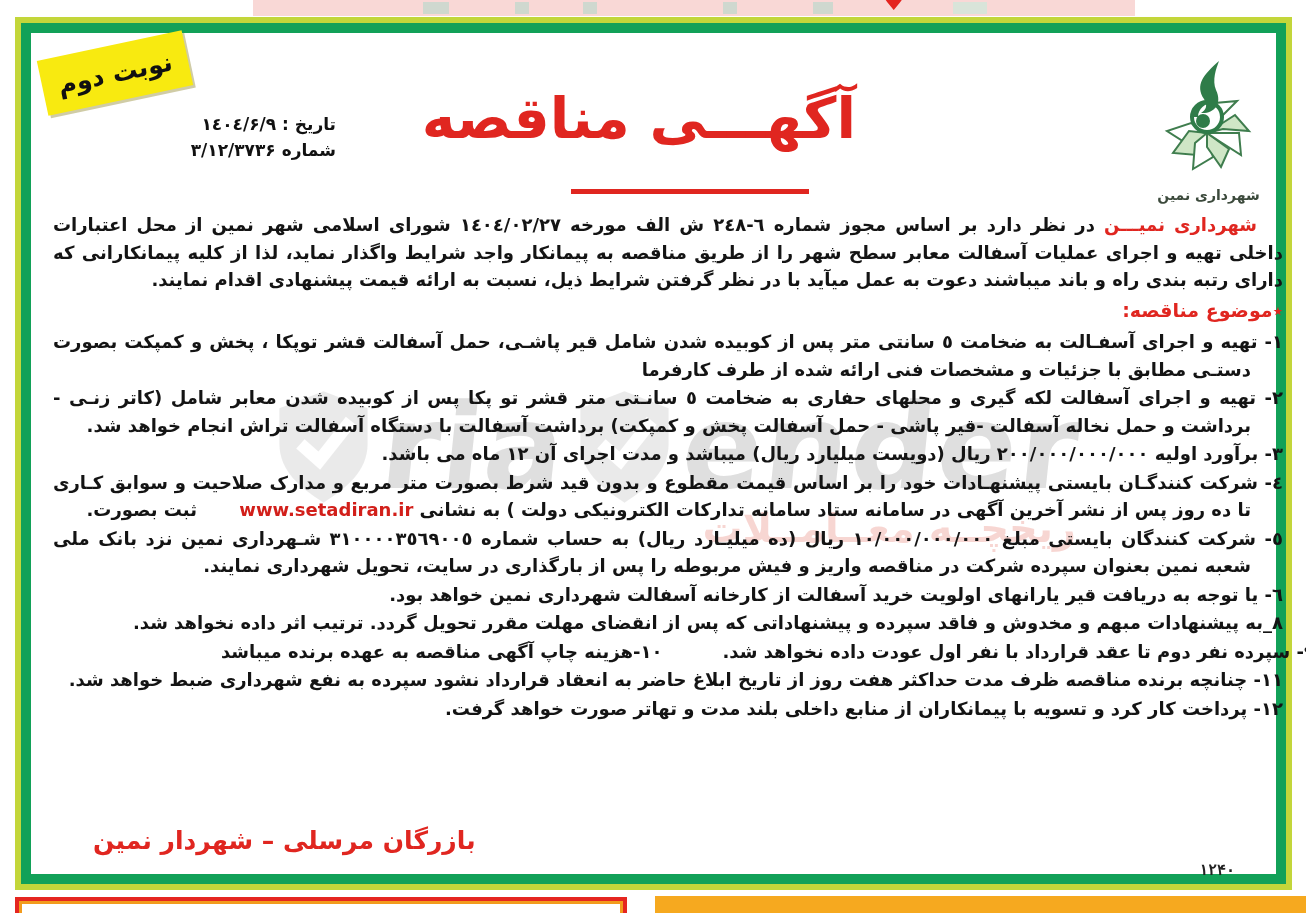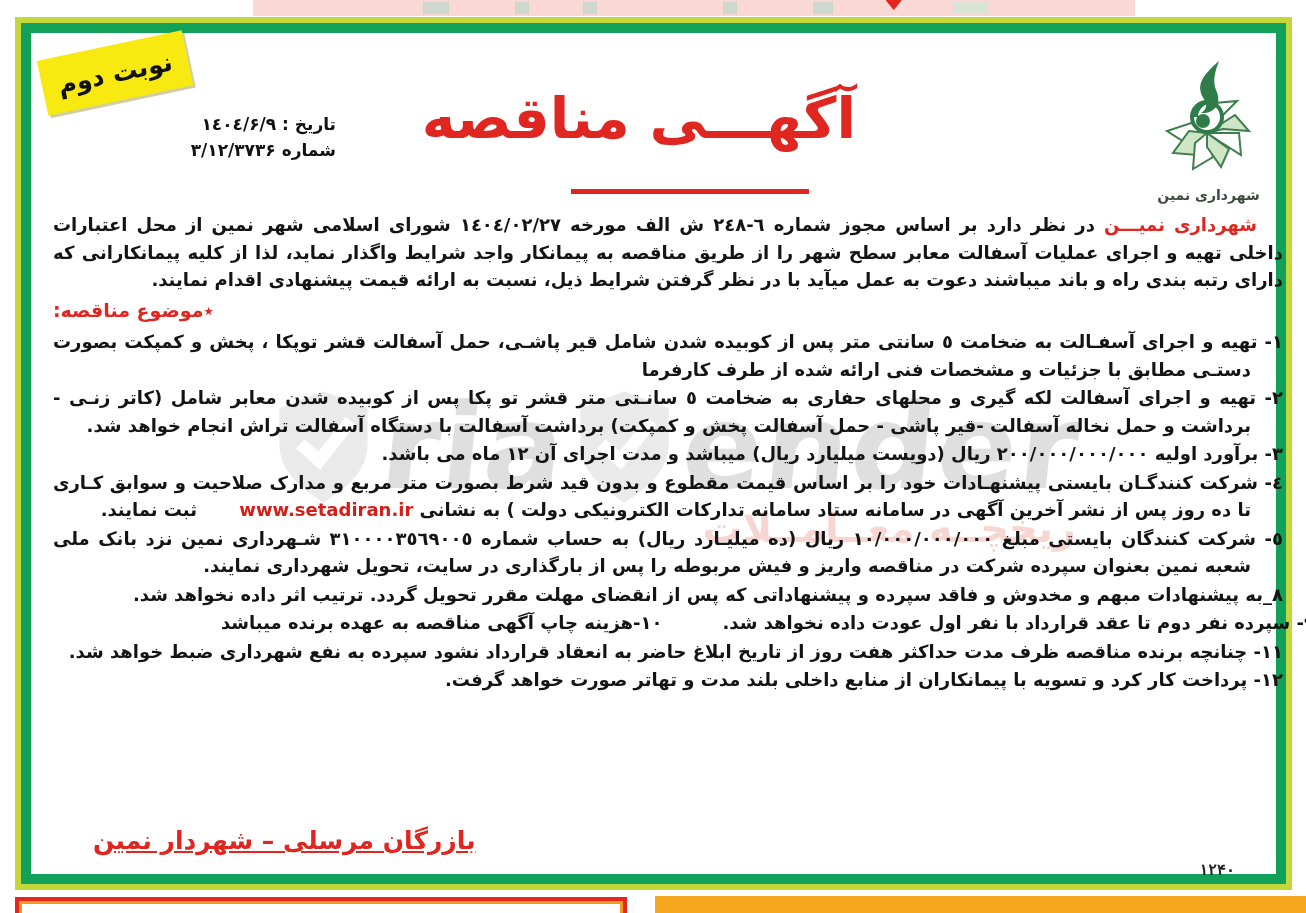--- a/index.html
+++ b/index.html
@@ -50,27 +50,27 @@
     position:absolute;left:285px;top:472px;width:760px;text-align:right;direction:rtl;
     font-size:40px;font-weight:700;color:#f2b5af;opacity:.55;letter-spacing:10px;pointer-events:none;
   }
   
   .content{
     position:absolute;left:22px;top:178px;width:1230px;direction:rtl;
     color:#141414;font-size:18px;font-weight:700;line-height:27.5px;text-align:justify;
   }
   .intro{text-indent:26px;margin:0 0 2px 0;}
   .red-lead{color:#e02620;font-weight:800;}
-  .subject-heading{color:#e02620;font-weight:800;font-size:19px;margin:3px 0 4px 0;text-align:left;}
+  .subject-heading{color:#e02620;font-weight:800;font-size:19px;margin:3px 0 4px 0;text-align:right;}
   .tender-item{padding-right:32px;text-indent:-32px;margin:0 0 1px 0;}
   .row-9-10{display:flex;direction:rtl;gap:92px;padding-right:0;}
   .url-red{color:#d21f1a;font-weight:800;margin-left:36px;}
   .signature{
     position:absolute;left:62px;top:793px;direction:rtl;
-    color:#e02620;font-size:25px;font-weight:800;text-decoration:underline;
+    color:#e02620;font-size:25px;font-weight:800;
   }
   .page-number{position:absolute;left:1168px;top:828px;font-size:15px;font-weight:700;color:#222;direction:rtl;font-family:Liberation Mono, monospace;}
   
   .bottom-left-box{
     position:absolute;left:15px;top:897px;width:612px;height:40px;
     border:4px solid #e52620;box-sizing:border-box;background:#fff;
   }
   .bottom-left-box-inner{width:100%;height:100%;box-sizing:border-box;border:3px solid #f29b1d;background:#fff;}
   .bottom-right-bar{position:absolute;left:655px;top:896px;width:651px;height:20px;background:#f6a91f;}
 </style>
@@ -140,22 +140,23 @@
     <div class="watermark-pink">ریخچــه معــامــلات</div>
 
     <div class="content">
       <p class="intro"><span class="red-lead">شهرداری نمیـــن</span><span> در نظر دارد بر اساس مجوز شماره ٦-٢٤٨ ش الف مورخه ١٤٠٤/٠٢/٢٧ شورای اسلامی شهر نمین از محل اعتبارات داخلی تهیه و اجرای عملیات آسفالت معابر سطح شهر را از طریق مناقصه به پیمانکار واجد شرایط واگذار نماید، لذا از کلیه پیمانکارانی که دارای رتبه بندی راه و باند میباشند دعوت به عمل میآید با در نظر گرفتن شرایط ذیل، نسبت به ارائه قیمت پیشنهادی اقدام نمایند.</span></p>
 
       <div class="subject-heading">٭موضوع مناقصه:</div>
 
       <div class="tender-item">١- تهیه و اجرای آسفـالت به ضخامت ٥ سانتی متر پس از کوبیده شدن شامل قیر پاشـی، حمل آسفالت قشر توپکا ، پخش و کمپکت بصورت دستـی مطابق با جزئیات و مشخصات فنی ارائه شده از طرف کارفرما</div>
       <div class="tender-item">٢- تهیه و اجرای آسفالت لکه گیری و محلهای حفاری به ضخامت ٥ سانـتی متر قشر تو پکا پس از کوبیده شدن معابر شامل (کاتر زنـی - برداشت و حمل نخاله آسفالت -قیر پاشی - حمل آسفالت پخش و کمپکت) برداشت آسفالت با دستگاه آسفالت تراش انجام خواهد شد.</div>
       <div class="tender-item">٣- برآورد اولیه ٢٠٠/٠٠٠/٠٠٠/٠٠٠ ریال (دویست میلیارد ریال) میباشد و مدت اجرای آن ١٢ ماه می باشد.</div>
-      <div class="tender-item"><span>٤- شرکت کنندگـان بایستی پیشنهـادات خود را بر اساس قیمت مقطوع و بدون قید شرط بصورت متر مربع و مدارک صلاحیت و سوابق کـاری تا ده روز پس از نشر آخرین آگهی در سامانه ستاد سامانه تدارکات الکترونیکی دولت ) به نشانی </span><span class="url-red">www.setadiran.ir</span><span> ثبت نمایند.</span></div>
+      <div class="tender-item"><span>٤- شرکت کنندگـان بایستی پیشنهـادات خود را بر اساس قیمت مقطوع و بدون قید شرط بصورت متر مربع و مدارک صلاحیت و سوابق کـاری تا ده روز پس از نشر آخرین آگهی در سامانه ستاد سامانه تدارکات الکترونیکی دولت ) به نشانی </span><span class="url-red">www.setadiran.ir</span><span> ثبت بصورت.</span></div>
       <div class="tender-item">٥- شرکت کنندگان بایستی مبلغ ١٠/٠٠٠/٠٠٠/٠٠٠ ریال (ده میلیـارد ریال) به حساب شماره ٣١٠٠٠٠٣٥٦٩٠٠٥ شـهرداری نمین نزد بانک ملی شعبه نمین بعنوان سپرده شرکت در مناقصه واریز و فیش مربوطه را پس از بارگذاری در سایت، تحویل شهرداری نمایند.</div>
+      <div class="tender-item">٦- یا توجه به دریافت قیر یارانهای اولویت خرید آسفالت از کارخانه آسفالت شهرداری نمین خواهد بود.</div>
       <div class="tender-item">٨_به پیشنهادات مبهم و مخدوش و فاقد سپرده و پیشنهاداتی که پس از انقضای مهلت مقرر تحویل گردد. ترتیب اثر داده نخواهد شد.</div>
       <div class="tender-item row-9-10">
         <span>٩- سپرده نفر دوم تا عقد قرارداد با نفر اول عودت داده نخواهد شد.</span>
         <span>١٠-هزینه چاپ آگهی مناقصه به عهده برنده میباشد</span>
       </div>
       <div class="tender-item">١١- چنانچه برنده مناقصه ظرف مدت حداکثر هفت روز از تاریخ ابلاغ حاضر به انعقاد قرارداد نشود سپرده به نفع شهرداری ضبط خواهد شد.</div>
       <div class="tender-item">١٢- پرداخت کار کرد و تسویه با پیمانکاران از منابع داخلی بلند مدت و تهاتر صورت خواهد گرفت.</div>
     </div>
 
     <div class="signature">بازرگان مرسلی – شهردار نمین</div>

